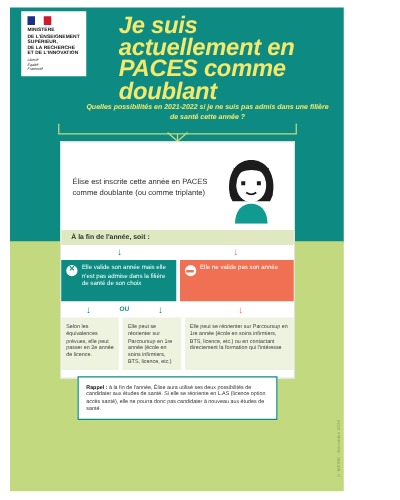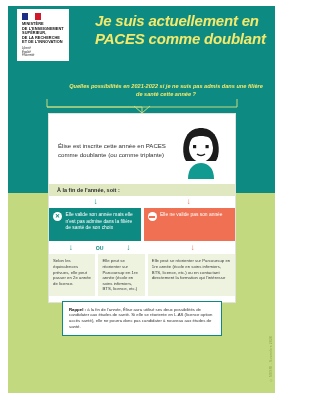--- a/index.html
+++ b/index.html
@@ -59,21 +59,21 @@
     font-size: 2.9px;
     line-height: 3.3px;
     font-style: italic;
     color: #2a2a2a;
   }
   .title {
     position: absolute;
     left: 95px; top: 12px;
     width: 180px;
     color: #f5e96b;
-    font-size: 15px;
+    font-size: 19px;
     line-height: 17.5px;
     font-weight: bold;
     font-style: italic;
     letter-spacing: -0.2px;
   }
   .question {
     position: absolute;
     left: 66px; top: 83px;
     width: 200px;
     color: #f5e96b;

